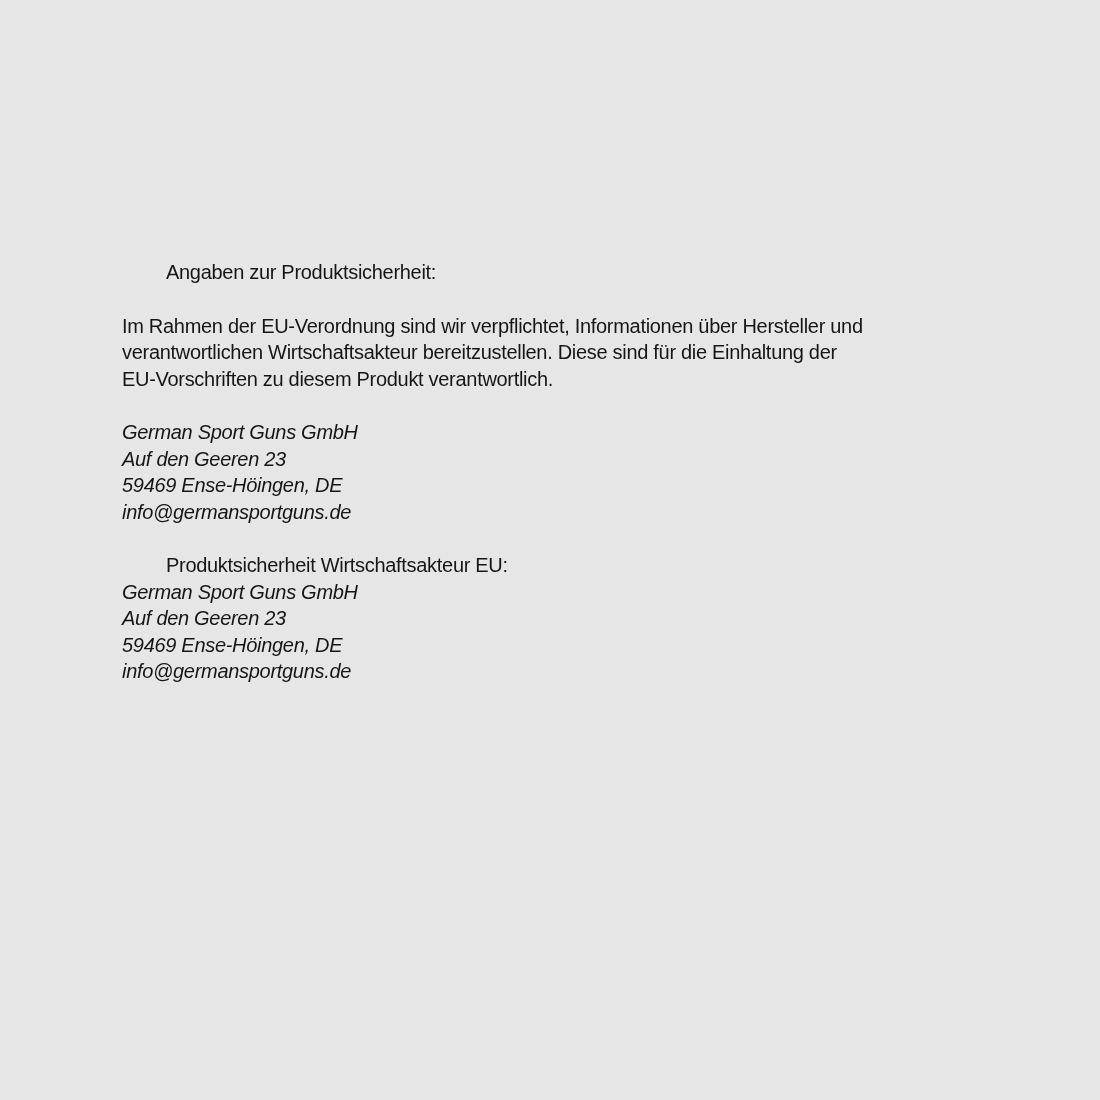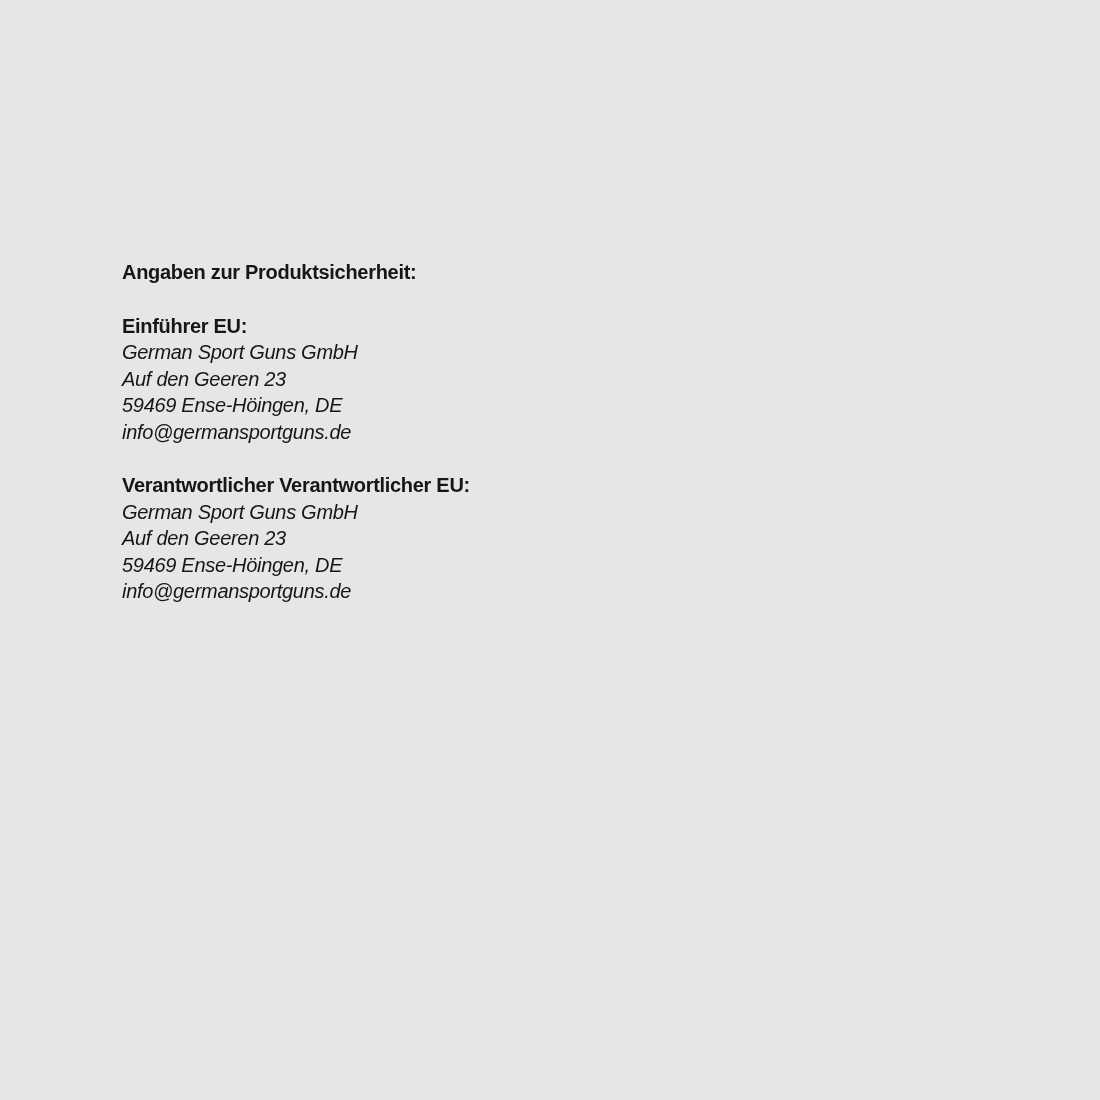--- a/index.html
+++ b/index.html
@@ -23,47 +23,50 @@
     line-height: 26.5px;
     letter-spacing: -0.3px;
   }
   .block {
     margin: 0 0 27px 0;
   }
   .block:last-child {
     margin-bottom: 0;
   }
   .heading {
-    font-weight: 700;
+    font-weight: 400;
+    margin-left: 44px;
   }
   .intro {
     white-space: pre-line;
   }
   .addr-line {
     white-space: nowrap;
     font-style: italic;
   }
 </style>
 </head>
 <body>
 
 <div class="content">
 
   <div class="block heading">Angaben zur Produktsicherheit:</div>
 
+  <div class="block intro">Im Rahmen der EU-Verordnung sind wir verpflichtet, Informationen über Hersteller und
+verantwortlichen Wirtschaftsakteur bereitzustellen. Diese sind für die Einhaltung der
+EU-Vorschriften zu diesem Produkt verantwortlich.</div>
 
   <div class="block">
-    <div class="heading">Einführer EU:</div>
     <div class="addr-line">German Sport Guns GmbH</div>
     <div class="addr-line">Auf den Geeren 23</div>
     <div class="addr-line">59469 Ense-Höingen, DE</div>
     <div class="addr-line">info@germansportguns.de</div>
   </div>
 
   <div class="block">
-    <div class="heading">Verantwortlicher Verantwortlicher EU:</div>
+    <div class="heading">Produktsicherheit Wirtschaftsakteur EU:</div>
     <div class="addr-line">German Sport Guns GmbH</div>
     <div class="addr-line">Auf den Geeren 23</div>
     <div class="addr-line">59469 Ense-Höingen, DE</div>
     <div class="addr-line">info@germansportguns.de</div>
   </div>
 
 </div>
 
 </body></html>

